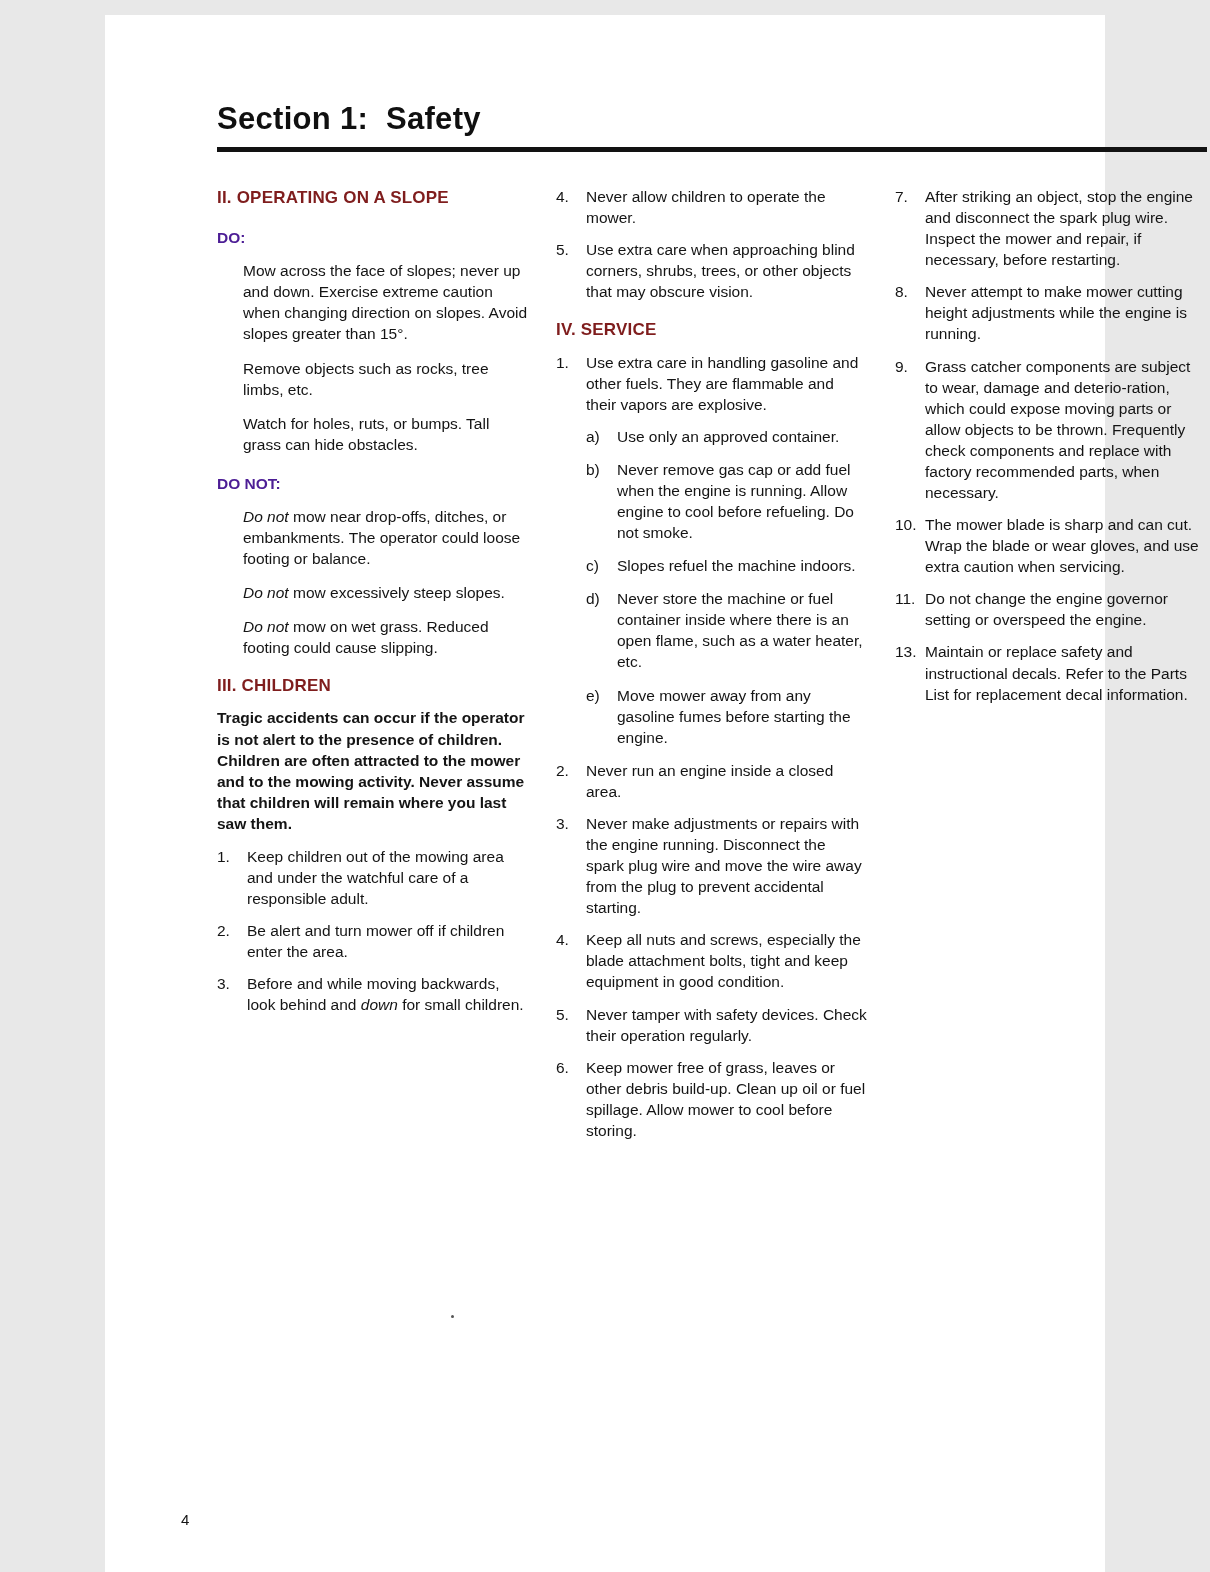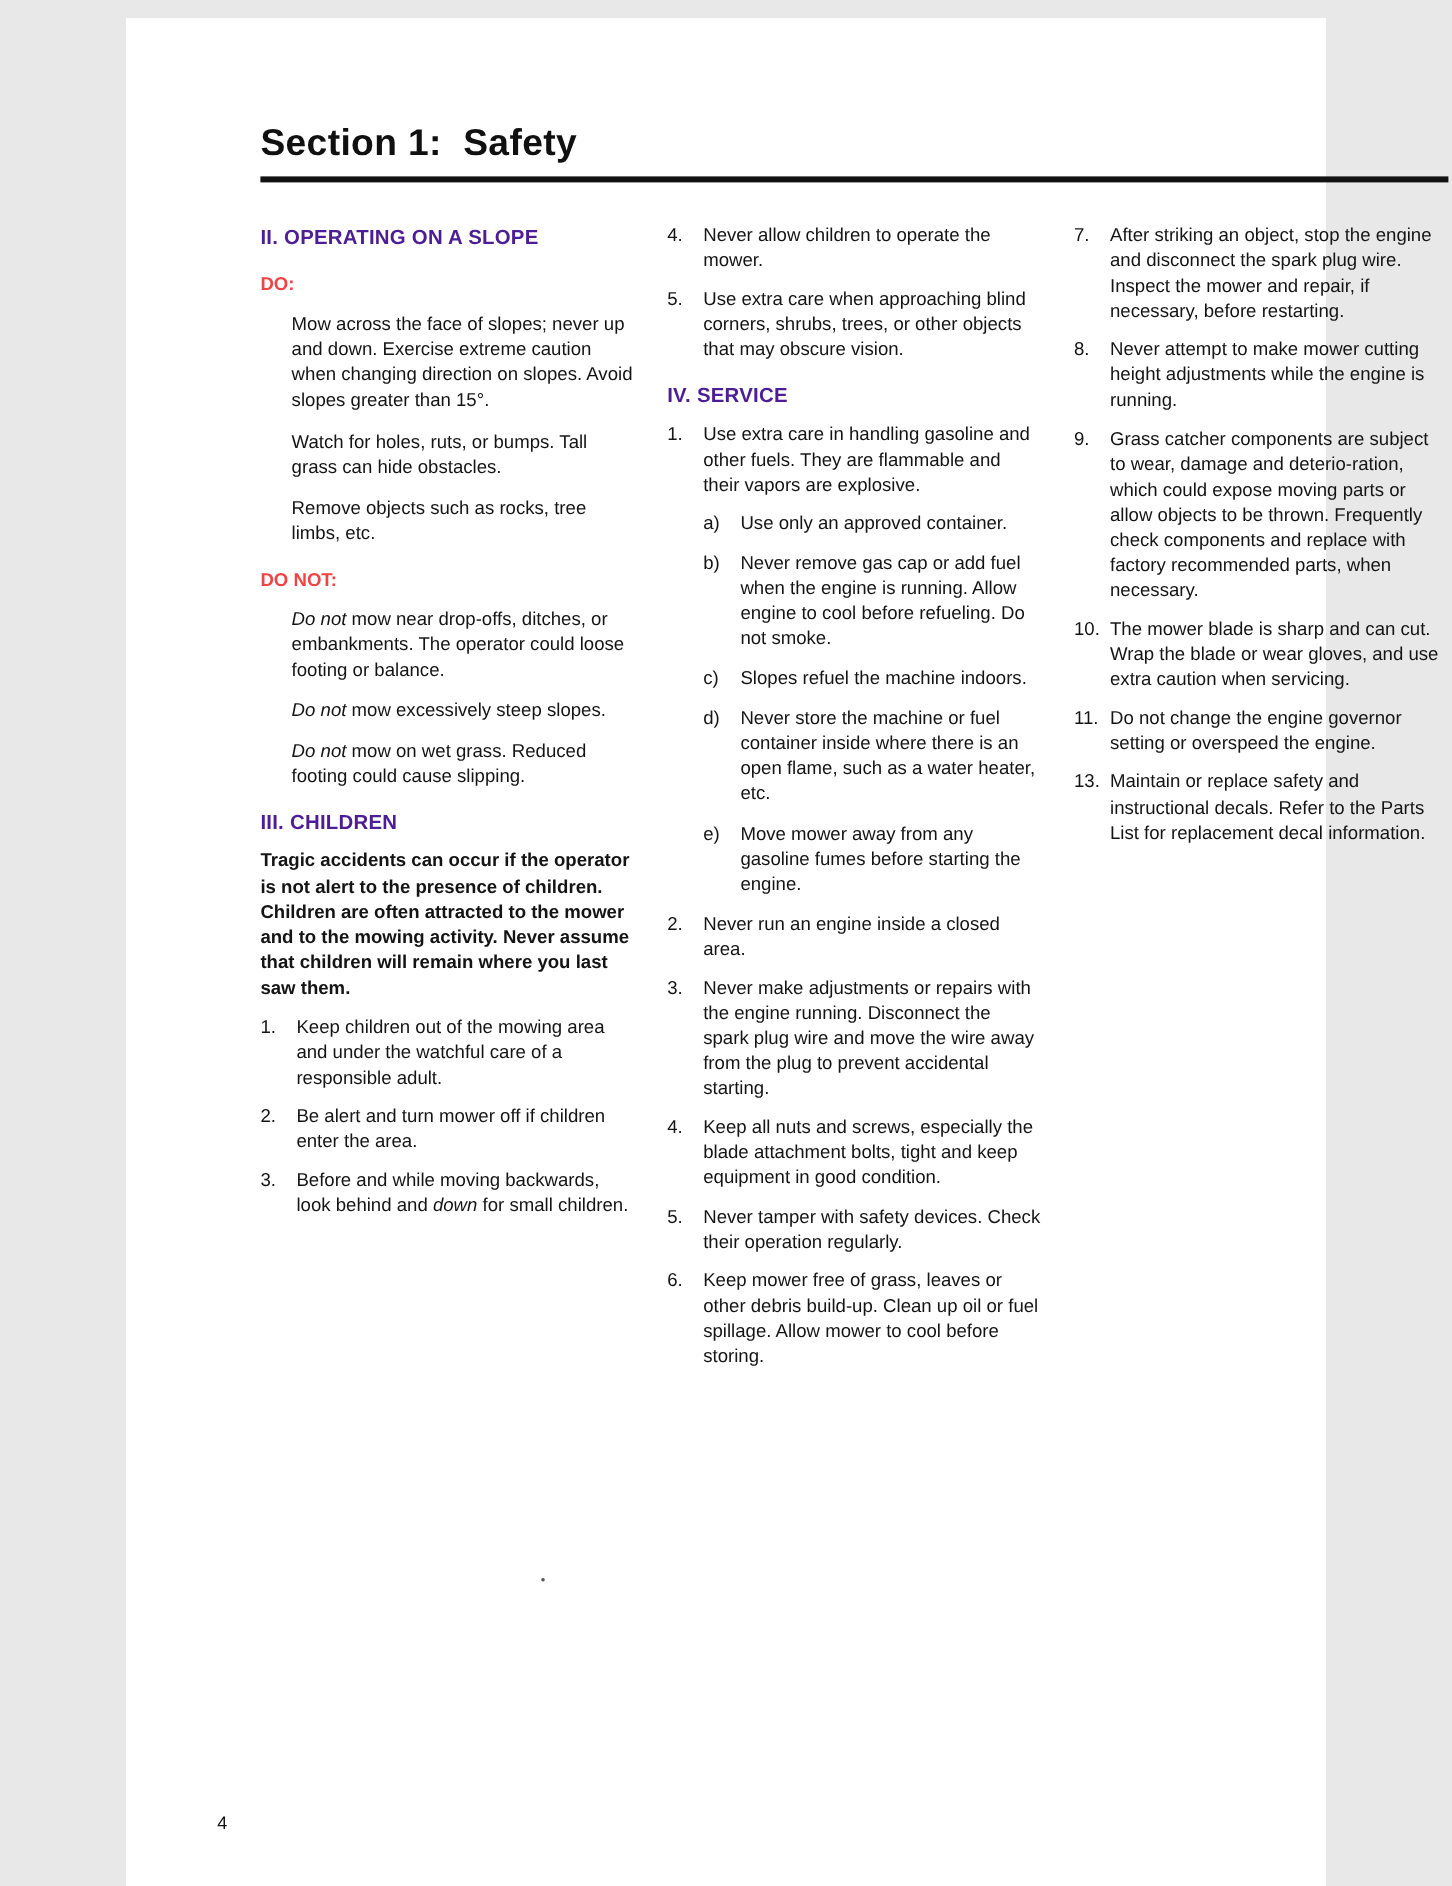--- a/index.html
+++ b/index.html
@@ -37,28 +37,28 @@
     gap: 28px;
     align-items: flex-start;
   }
   .col { width: 311px; font-size: 15.5px; line-height: 1.36; }
 
   h2.sec {
     font-size: 17px;
     font-weight: bold;
     margin: 0 0 10px 0;
     letter-spacing: 0.2px;
-    color: #4c1d95;
+    color: #7f1d1d;
   }
   h2.sec.mt { margin-top: 16px; }
   h3.sub {
     font-size: 15.5px;
     font-weight: bold;
     margin: 18px 0 12px 0;
-    color: #ef4444;
+    color: #4c1d95;
   }
   p { margin: 0 0 12px 0; }
   p.b { font-weight: bold; }
   p.ind { margin-left: 26px; margin-bottom: 13px; }
   .it { font-style: italic; }
   .bi { font-weight: bold; }
 
   .li {
     display: flex;
     margin-bottom: 11px;
@@ -98,22 +98,22 @@
     <div class="columns">
 
       <div class="col">
 
         <h2 class="sec">II. OPERATING ON A SLOPE</h2>
 
 
         <h3 class="sub">DO:</h3>
 
         <p class="ind">Mow across the face of slopes; never up and down. Exercise extreme caution when changing direction on slopes. Avoid slopes greater than 15°.</p>
+        <p class="ind">Remove objects such as rocks, tree limbs, etc.</p>
         <p class="ind">Watch for holes, ruts, or bumps. Tall grass can hide obstacles.</p>
-        <p class="ind">Remove objects such as rocks, tree limbs, etc.</p>
 
         <h3 class="sub">DO NOT:</h3>
 
         <p class="ind"><span class="it">Do not</span><span> mow near drop-offs, ditches, or embankments. The operator could loose footing or balance.</span></p>
         <p class="ind"><span class="it">Do not</span><span> mow excessively steep slopes.</span></p>
         <p class="ind"><span class="it">Do not</span><span> mow on wet grass. Reduced footing could cause slipping.</span></p>
 
         <h2 class="sec mt">III. CHILDREN</h2>
 
         <p class="b"><span>Tragic accidents can occur if the operator is not alert to the presence of children. Children are often attracted to the mower and to the mowing activity. </span><span class="bi">Never</span><span> assume that children will remain where you last saw them.</span></p>

